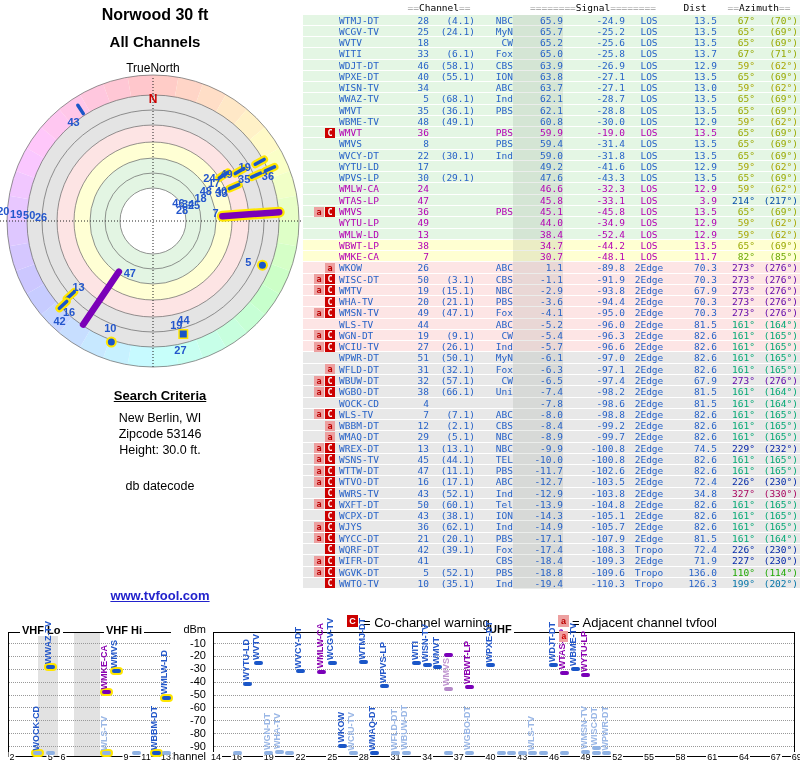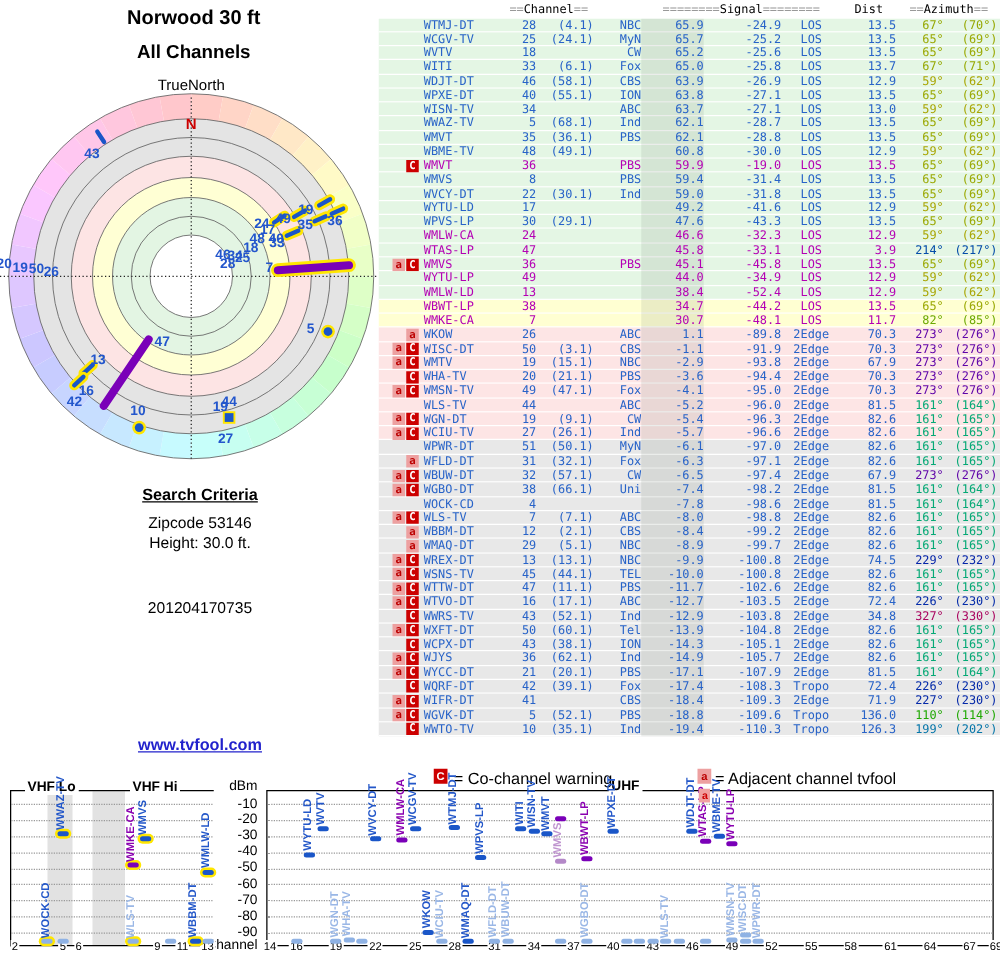--- a/index.html
+++ b/index.html
@@ -175,25 +175,26 @@
         <text x="176.28182827699496" y="271.013321675821" fill="#2356cc" font-size="11" font-family="&quot;Liberation Sans&quot;,sans-serif" font-weight="bold" text-anchor="middle">19</text>
         <text x="180.44434318794424" y="296.11548329686235" fill="#2356cc" font-size="11" font-family="&quot;Liberation Sans&quot;,sans-serif" font-weight="bold" text-anchor="middle">27</text>
         <text x="3.365392461026346" y="156.53652893838122" fill="#2356cc" font-size="11" font-family="&quot;Liberation Sans&quot;,sans-serif" font-weight="bold" text-anchor="middle">20</text>
         <text x="16.18775373862337" y="159.82997399471668" fill="#2356cc" font-size="11" font-family="&quot;Liberation Sans&quot;,sans-serif" font-weight="bold" text-anchor="middle">19</text>
         <text x="29.169937690432846" y="160.51034142587494" fill="#2356cc" font-size="11" font-family="&quot;Liberation Sans&quot;,sans-serif" font-weight="bold" text-anchor="middle">50</text>
         <text x="41.068227373861276" y="163.09125636931986" fill="#2356cc" font-size="11" font-family="&quot;Liberation Sans&quot;,sans-serif" font-weight="bold" text-anchor="middle">26</text>
       </svg></div>
 
   <div class="crit crit-title">Search Criteria</div>
   <div class="crit crit-lines" id="critlines">
+      <div>New Berlin, WI</div>
       <div>Zipcode 53146</div>
       <div>Height: 30.0 ft.</div>
     </div>
   <div class="crit crit-date">
-    <div>201204170735</div>
+    <div>db datecode</div>
   </div>
   <a class="tvlink">www.tvfool.com</a>
 
   <div id="tablebox">
     <div class="h1row">
       <span class="hc" style="width:100px;"></span>
       <span class="hc" style="width:72px;text-align:center;"><span class="eq">==</span><span>Channel</span><span class="eq">==</span></span>
       <span class="hc" style="width:38px;"></span>
       <span class="hc" style="width:160px;text-align:center;"><span class="eq">========</span><span>Signal</span><span class="eq">========</span></span>
       <span class="hc" style="width:44px;text-align:center;">Dist</span>

